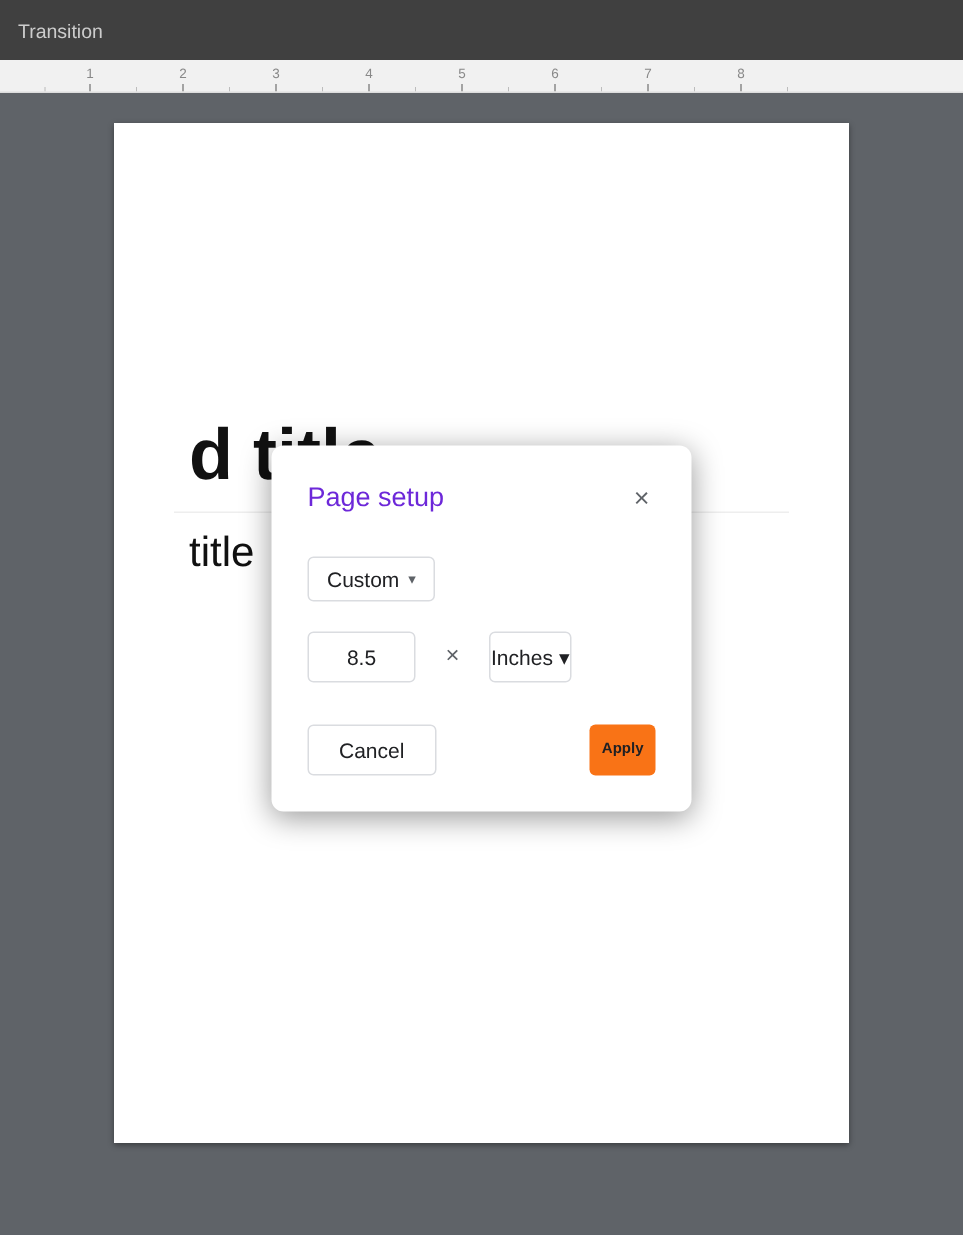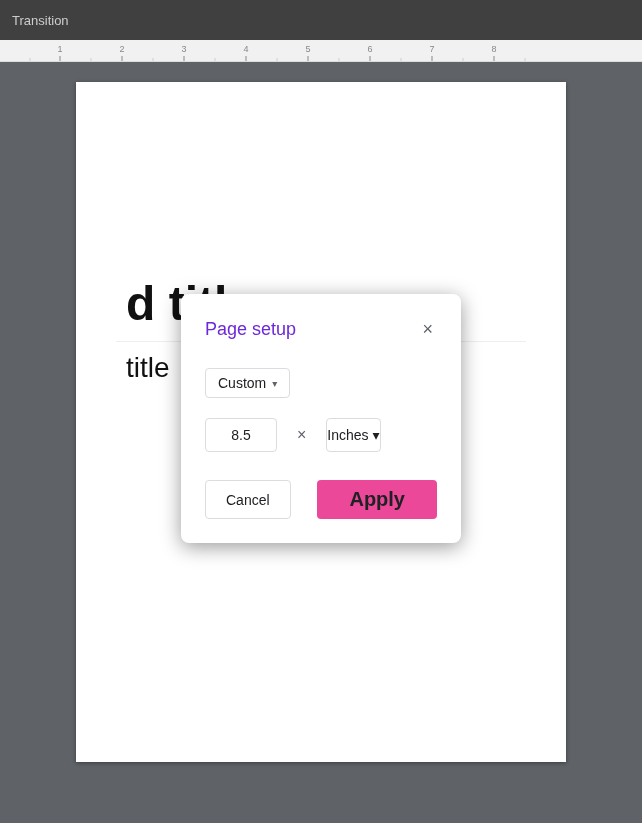--- a/index.html
+++ b/index.html
@@ -218,25 +218,25 @@
       border: 1px solid #dadce0;
       border-radius: 4px;
       padding: 8px 20px;
       font-size: 14px;
       color: #202124;
       cursor: pointer;
       font-weight: 500;
     }
 
     .apply-btn {
-      background: #ec4899;
+      background: #f97316;
       border: none;
       border-radius: 4px;
-      padding: 8px 32px;
-      font-size: 20px;
+      padding: 8px 8px;
+      font-size: 10px;
       color: #202124;
       cursor: pointer;
       font-weight: 600;
     }
 
     
     .scroll-handle {
       position: absolute;
       bottom: 6px;
       left: 50%;

